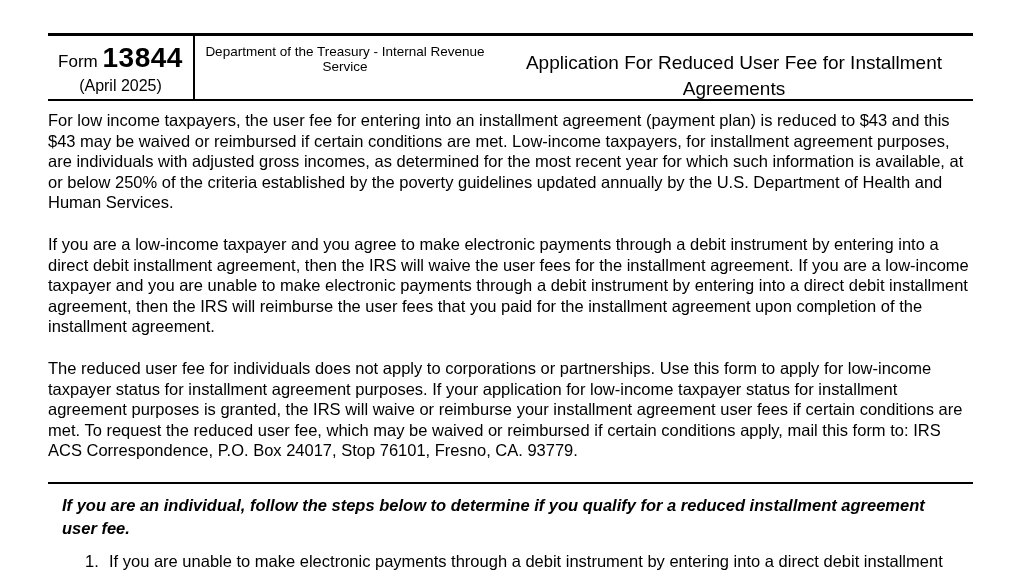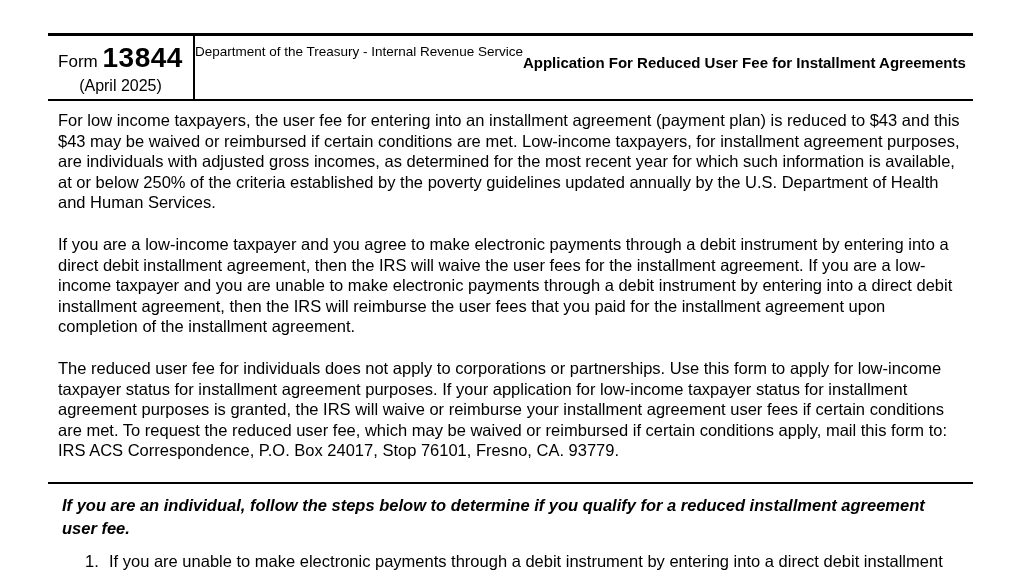--- a/index.html
+++ b/index.html
@@ -60,33 +60,33 @@
     padding: 8px 0 4px;
     display: flex;
     flex-direction: row;
     justify-content: flex-start;
   }
   .agency {
     font-size: 13.5px;
     line-height: 15px;
   }
   .form-title {
-    font-size: 15px;
-    font-weight: bold;
+    font-size: 19px;
+    font-weight: normal;
     margin: 6px 0 0;
     line-height: 26px;
   }
   
   .body-text {
     padding-top: 9px;
     font-size: 16.5px;
     line-height: 20.6px;
   }
   .para {
-    margin: 0 10px 21px;
+    margin: 0 0 21px;
   }
   .para:last-of-type {
     margin-bottom: 8px;
   }
   .rule {
     border: 0;
     border-top: 2px solid #000;
     margin: 0 0 10px;
   }
   .instruction {

